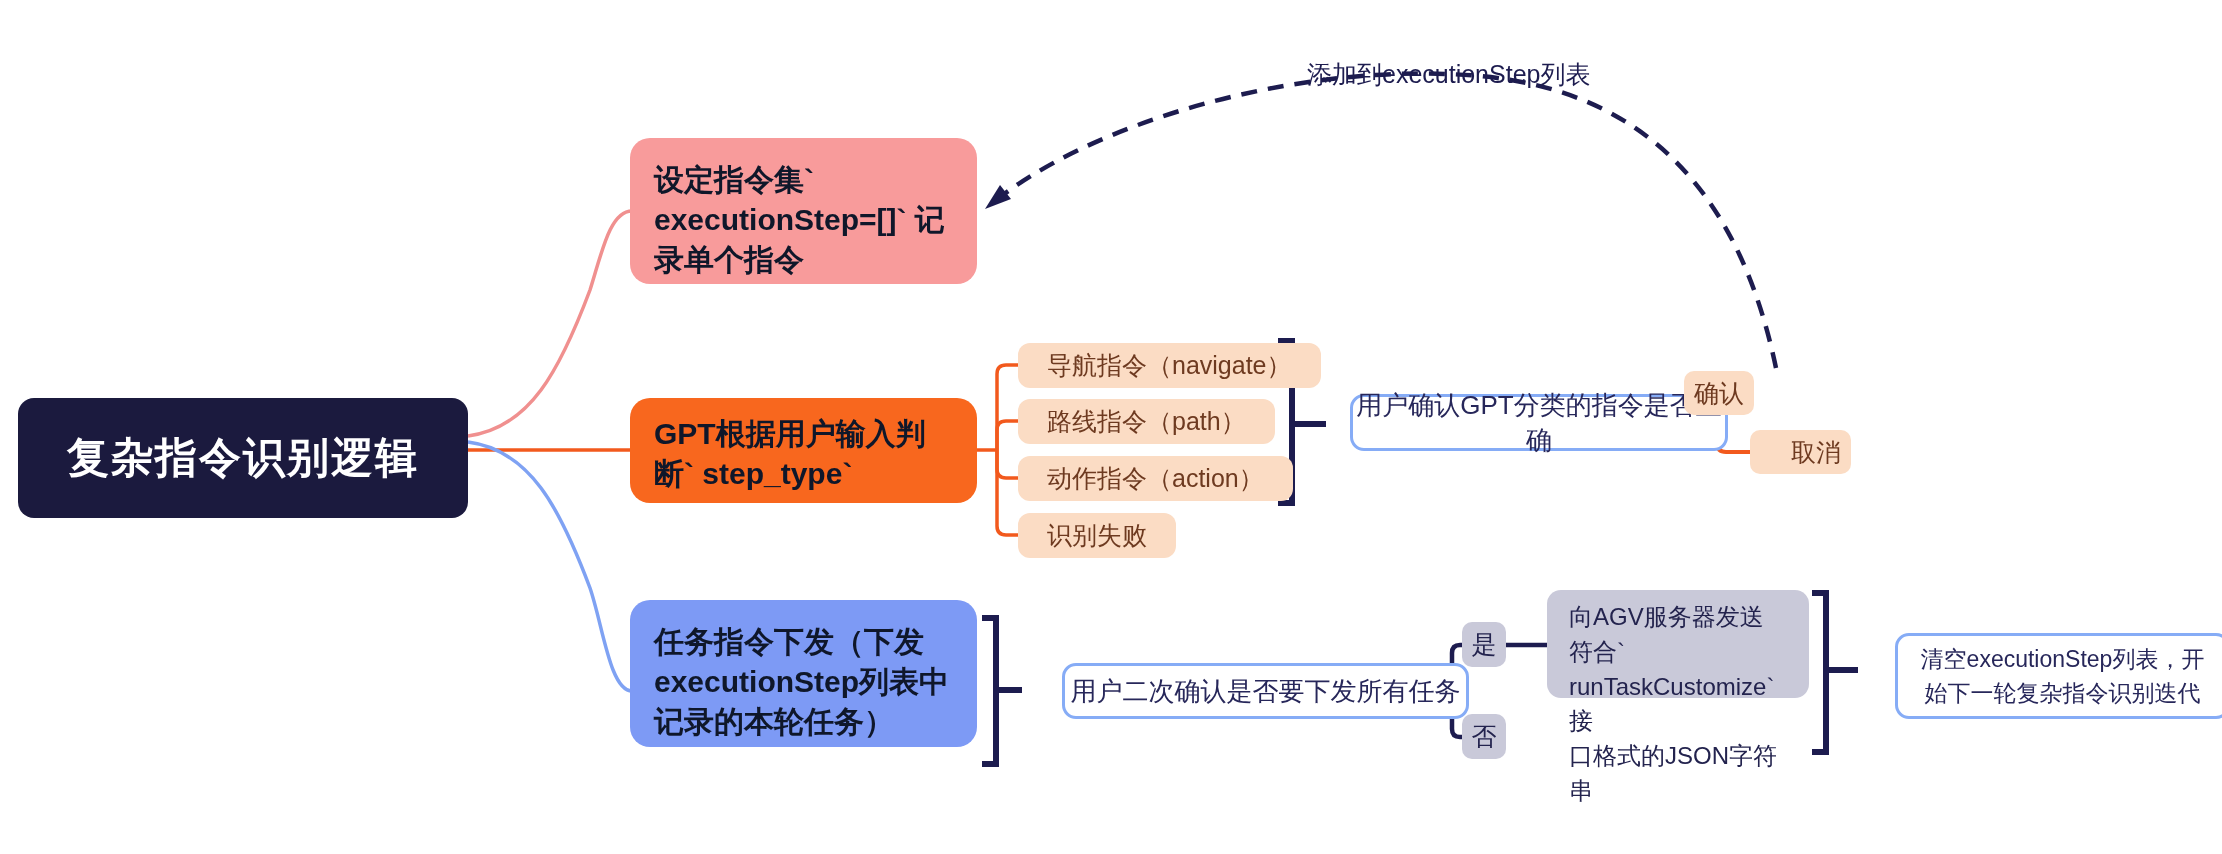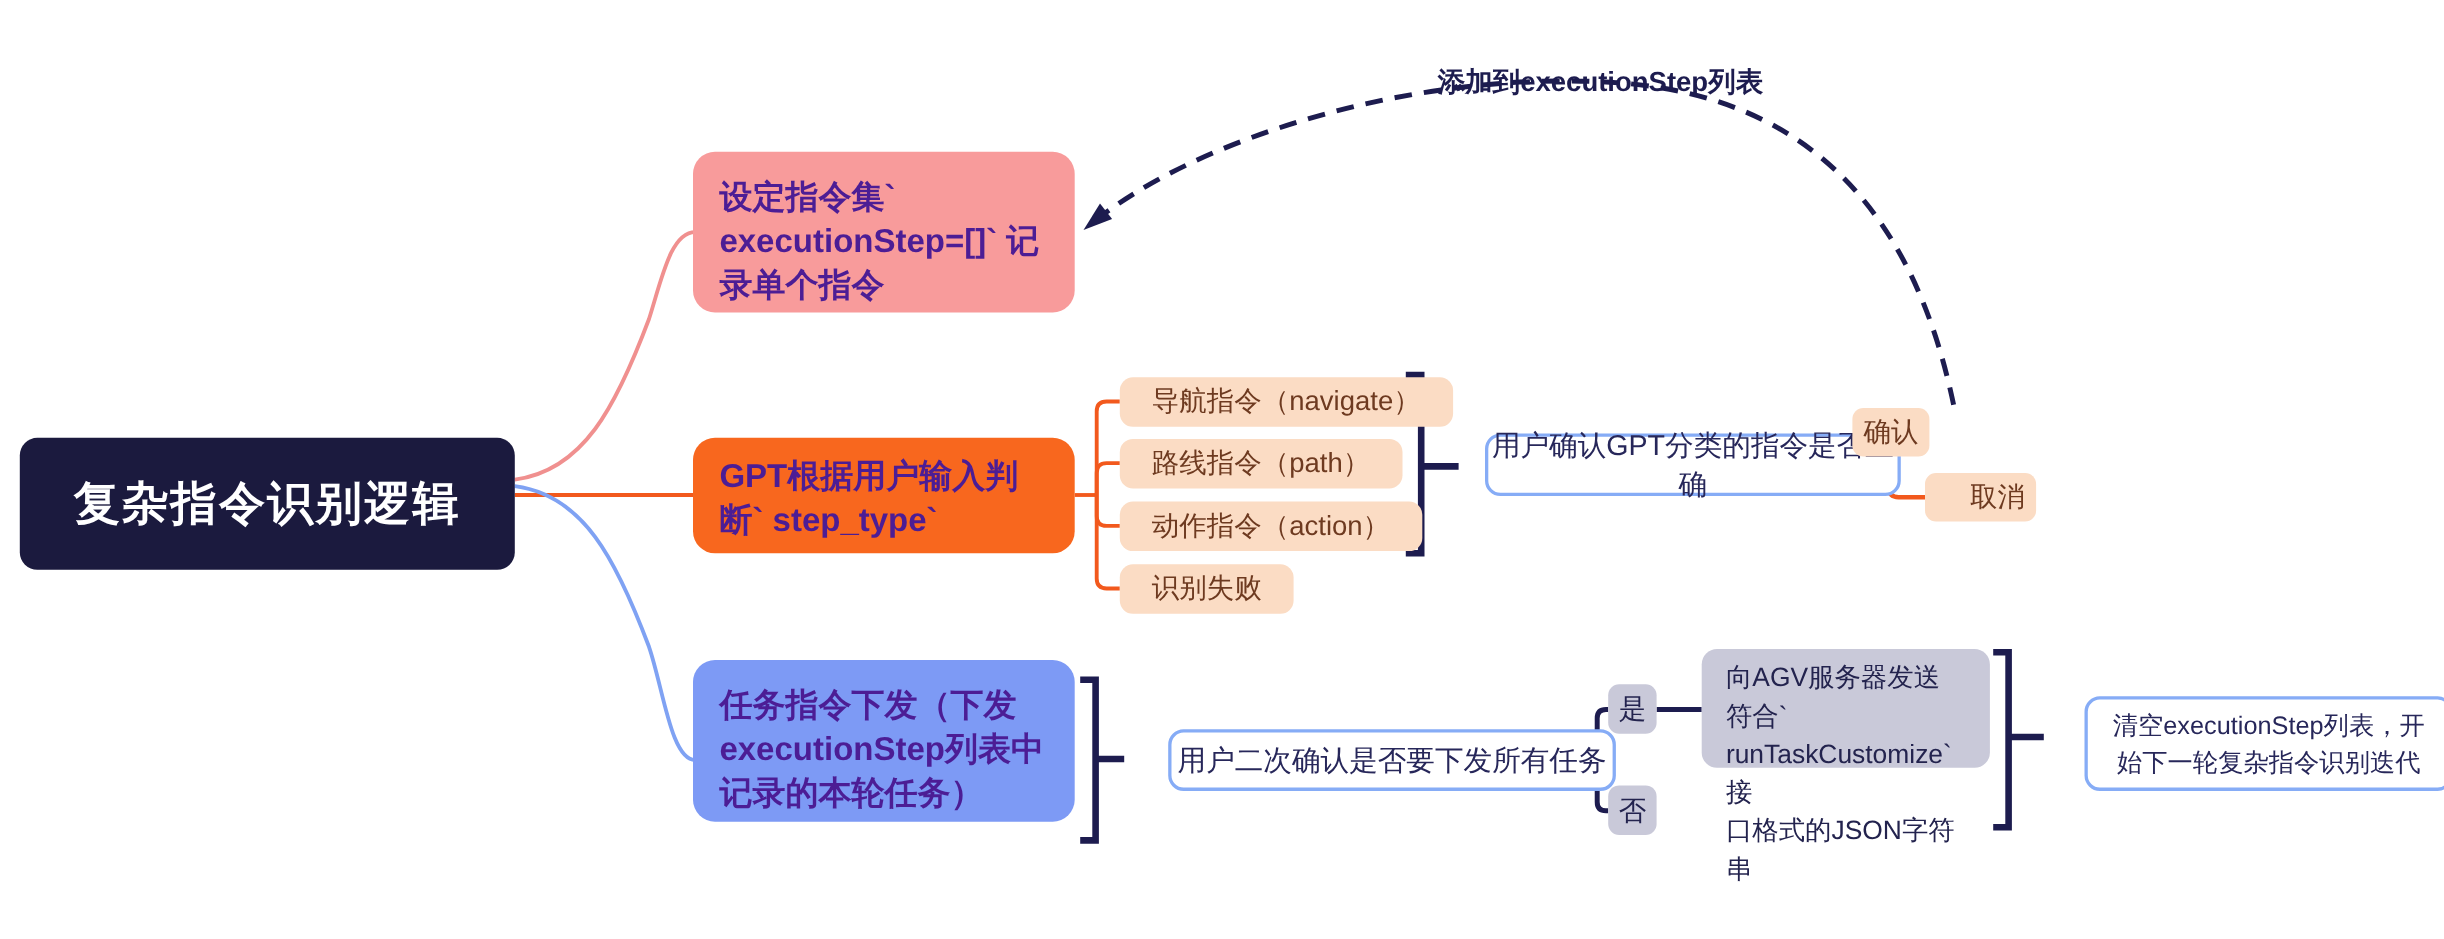--- a/index.html
+++ b/index.html
@@ -8,21 +8,21 @@
     font-family:"Liberation Sans","DejaVu Sans",sans-serif;
   }
   #wires{position:absolute;left:0;top:0;width:2222px;height:854px;}
   .topic{position:absolute;box-sizing:border-box;}
   .root{
     left:18px;top:398px;width:450px;height:120px;background:#1B1A3E;border-radius:16px;
     color:#ffffff;font-size:42px;font-weight:bold;display:flex;align-items:center;justify-content:center;
     letter-spacing:2px;
   }
   .mainbox{
-    left:630px;width:347px;border-radius:20px;color:#4c1d95;font-size:30px;font-weight:bold;
+    left:630px;width:347px;border-radius:20px;color:#0f172a;font-size:30px;font-weight:bold;
     padding:22px 24px;line-height:1.33;white-space:pre-line;
   }
   .setup{top:138px;height:146px;background:#F89B9B;}
   .gpt{top:398px;height:105px;background:#F8671E;padding-top:16px;}
   .dispatch{top:600px;height:147px;background:#7D9AF5;}
   .peach{
     left:1018px;height:45px;background:#FBDCC4;border-radius:12px;color:#6E3A20;
     font-size:25px;line-height:45px;padding:0 29px;display:inline-block;white-space:nowrap;
   }
   .chip-peach{
@@ -38,21 +38,21 @@
     display:flex;align-items:center;justify-content:center;text-align:center;margin-left:20px;
   }
   .sumA{left:1330px;top:394px;width:378px;height:57px;font-size:26px;}
   .sumB{left:1042px;top:663px;width:407px;height:56px;font-size:26px;}
   .sumC{left:1875px;top:633px;width:335px;height:86px;font-size:23px;line-height:1.5;white-space:pre-line;}
   .graybig{
     left:1547px;top:590px;width:262px;height:108px;background:#C9C9D9;border-radius:14px;
     color:#23234E;font-size:24px;line-height:1.45;padding:10px 22px;white-space:pre-line;
   }
   .loop-label{
-    left:1307px;top:58px;color:#1D1C4F;font-size:25px;font-weight:bold;white-space:nowrap;
+    left:1307px;top:58px;color:#1D1C4F;font-size:25px;font-weight:normal;white-space:nowrap;
   }
 </style>
 </head>
 <body>
 
 <div id="canvas">
 
   <svg id="wires" viewBox="0 0 2222 854" xmlns="http://www.w3.org/2000/svg">
 
     <path d="M 468,436 C 530,428 560,370 590,290 C 602,252 610,211 632,211" fill="none" stroke="#F0908F" stroke-width="3.5"></path>

